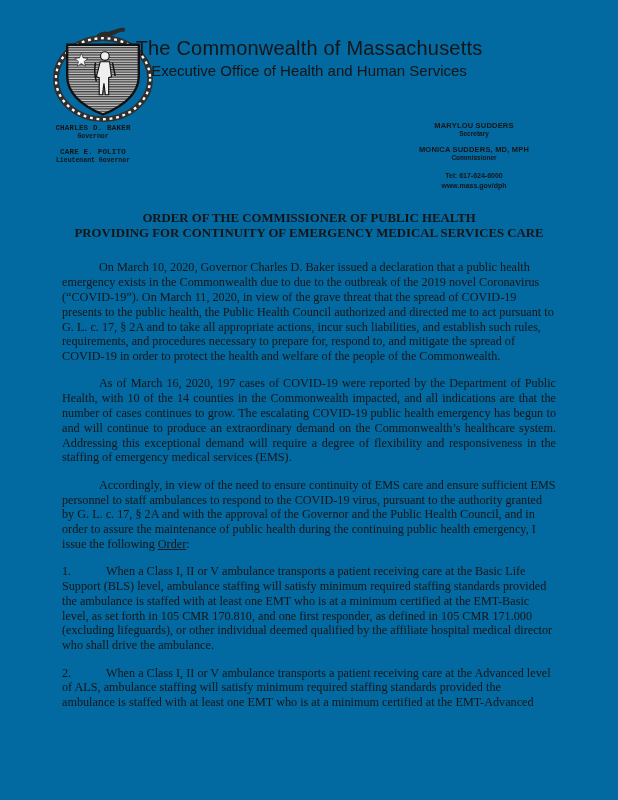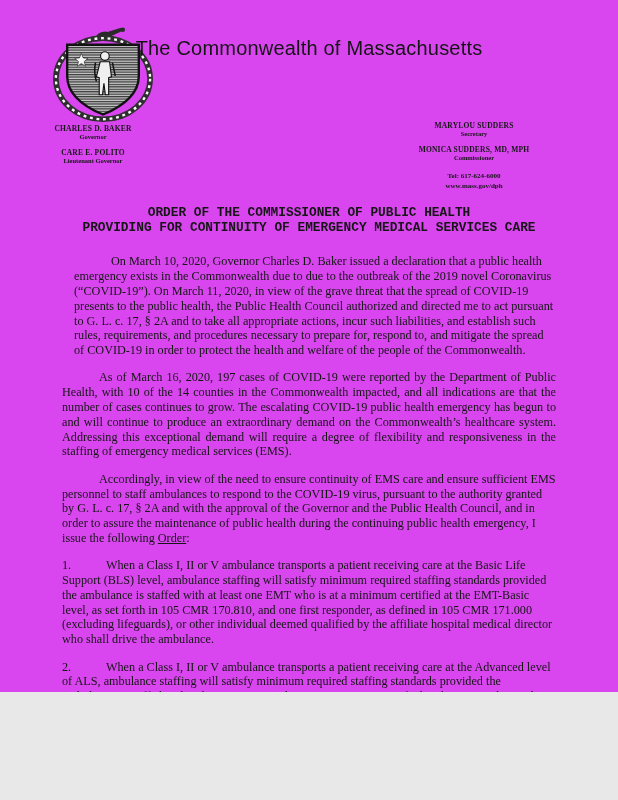--- a/index.html
+++ b/index.html
@@ -1,21 +1,21 @@
 <!DOCTYPE html>
 <html><head>
 <meta charset="utf-8">
 <style>
   html, body { margin: 0; padding: 0; background: #e8e8e8; }
   .page {
     position: relative;
     width: 618px;
-    height: 692px;
+    height: 800px;
     margin: 0 auto;
-    background: #d946ef;
+    background: #0369a1;
     color: #151515;
     font-family: "Liberation Serif", serif;
     overflow: hidden;
     box-sizing: border-box;
   }
   
   .letterhead { position: relative; height: 205px; }
   .seal {
     position: absolute;
     left: 46px; top: 25px;
@@ -26,49 +26,49 @@
     left: 0; right: 0; top: 36px;
     text-align: center;
     font-family: "Liberation Sans", sans-serif;
   }
   .lh-line1 { font-size: 20px; line-height: 24px; letter-spacing: 0.2px; margin-bottom: 1px; }
   .lh-line2 { font-size: 15px; line-height: 19px; }
   .officials-left {
     position: absolute;
     left: 26px; top: 124px; width: 134px;
     text-align: center;
-    font-family: Liberation Serif, serif;
+    font-family: Liberation Mono, monospace;
     font-weight: bold;
   }
   .officials-right {
     position: absolute;
     left: 388px; top: 121px; width: 172px;
     text-align: center;
-    font-family: Liberation Serif, serif;
+    font-family: Liberation Sans, sans-serif;
     font-weight: bold;
   }
   .off-name  { font-size: 7.5px; line-height: 9px; letter-spacing: 0.2px; }
   .off-title { font-size: 6.5px; line-height: 8px; margin-bottom: 7px; }
   .contact   { margin-top: 9px; font-size: 7px; line-height: 10px; }
   
   .docbody { padding: 0 62px; }
   .doc-title {
+    margin-top: 6px;
     text-align: center;
     font-weight: bold;
     font-size: 12.8px;
     line-height: 15.2px;
-    font-family: Liberation Mono, monospace;
   }
   .para {
     margin: 0 0 12.5px 0;
     font-size: 12.2px;
     line-height: 14.8px;
     text-align: left;
   }
-  .para.first { margin-top: 19px; margin-left: 12px; }
+  .para.first { margin-top: 19px; }
   .indent { text-indent: 37px; }
   .justify { text-align: justify; }
   .underline { text-decoration: underline; text-align: right; }
   .item-num { display: inline-block; width: 44px; text-indent: 0; }
 </style>
 </head>
 <body>
 
 <div class="page">
 
@@ -96,20 +96,21 @@
 
         <circle cx="62" cy="33" r="4.6" fill="#efefef" stroke="#111" stroke-width="1.2"></circle>
         <path d="M57,39 h10 l2,16 -3,1 0,18 -3.5,0 -1.5,-12 -1.5,12 -3.5,0 0,-18 -3,-1 z" fill="#efefef" stroke="#111" stroke-width="1.2"></path>
         <path d="M52,40 q-2,10 1,20" fill="none" stroke="#111" stroke-width="1.6"></path>
         <path d="M70,40 l3,14" fill="none" stroke="#111" stroke-width="1.6"></path>
       </svg>
     </div>
 
     <div class="lh-center">
       <div class="lh-line1">The Commonwealth of Massachusetts</div>
+      <div class="lh-line2">Executive Office of Health and Human Services</div>
     </div>
 
     <div class="officials-left">
       <div class="off-name">CHARLES D. BAKER</div>
       <div class="off-title">Governor</div>
       <div class="off-name">CARE E. POLITO</div>
       <div class="off-title">Lieutenant Governor</div>
     </div>
 
     <div class="officials-right">

